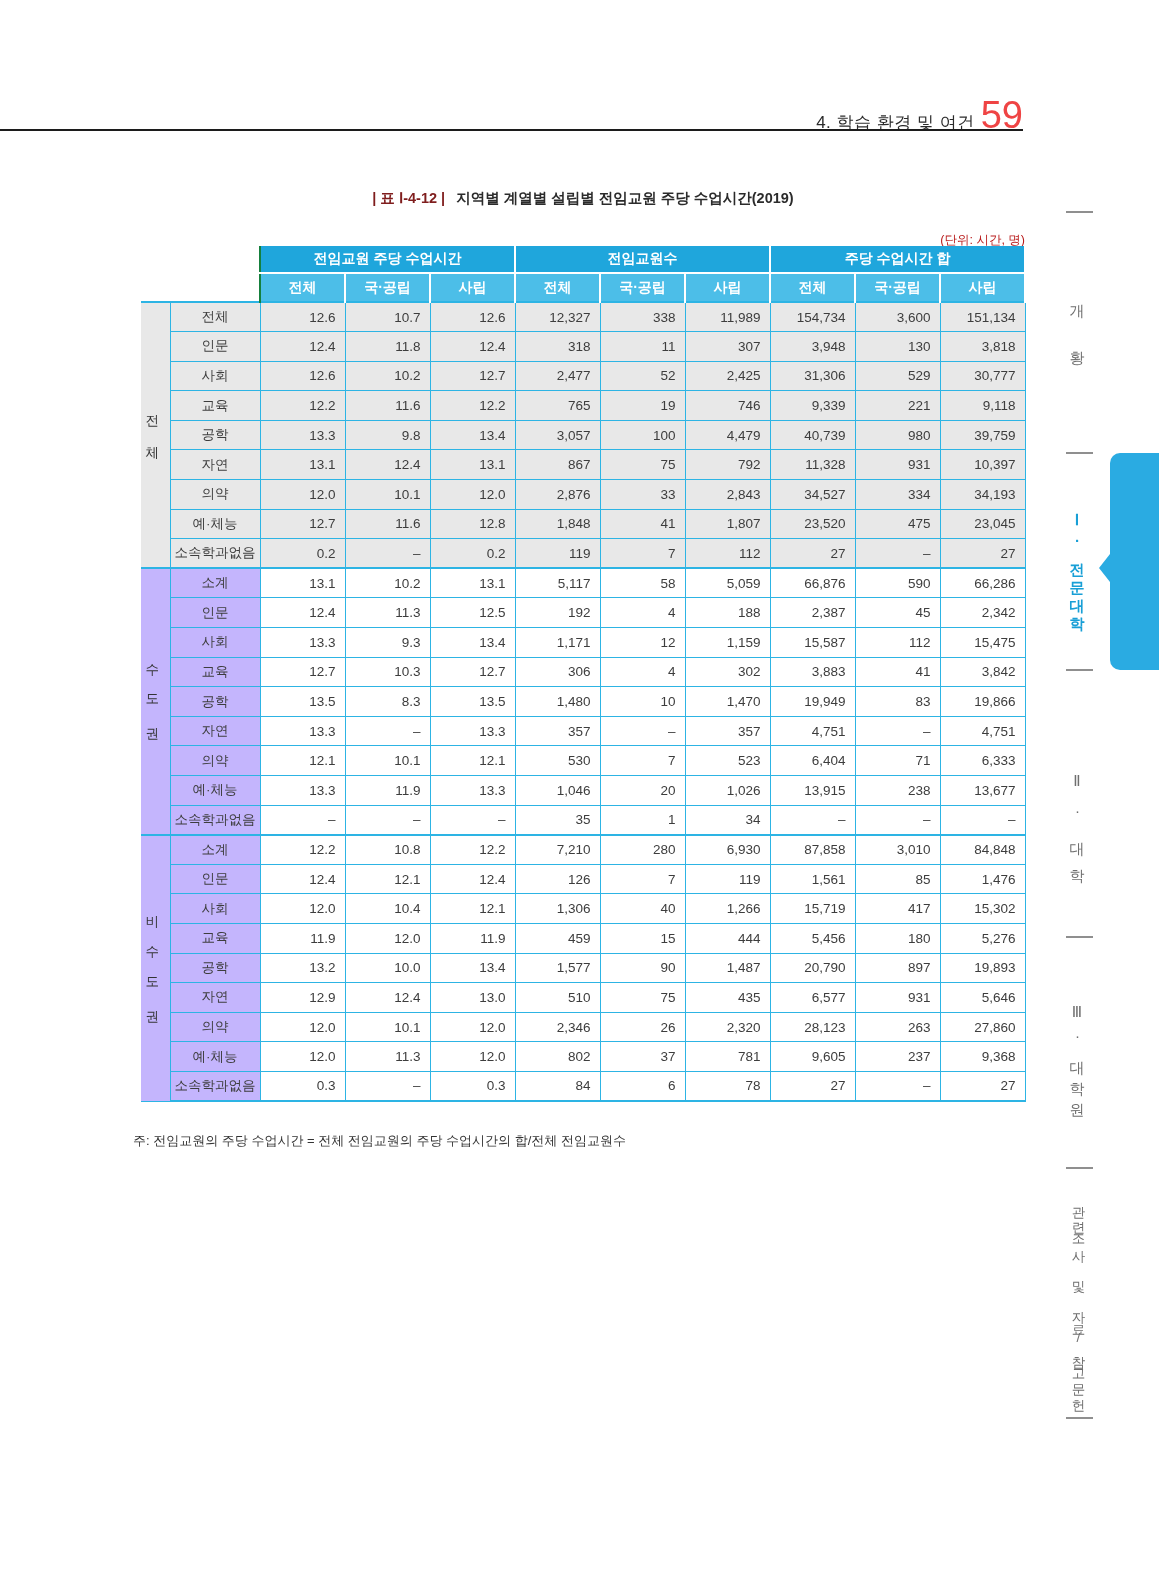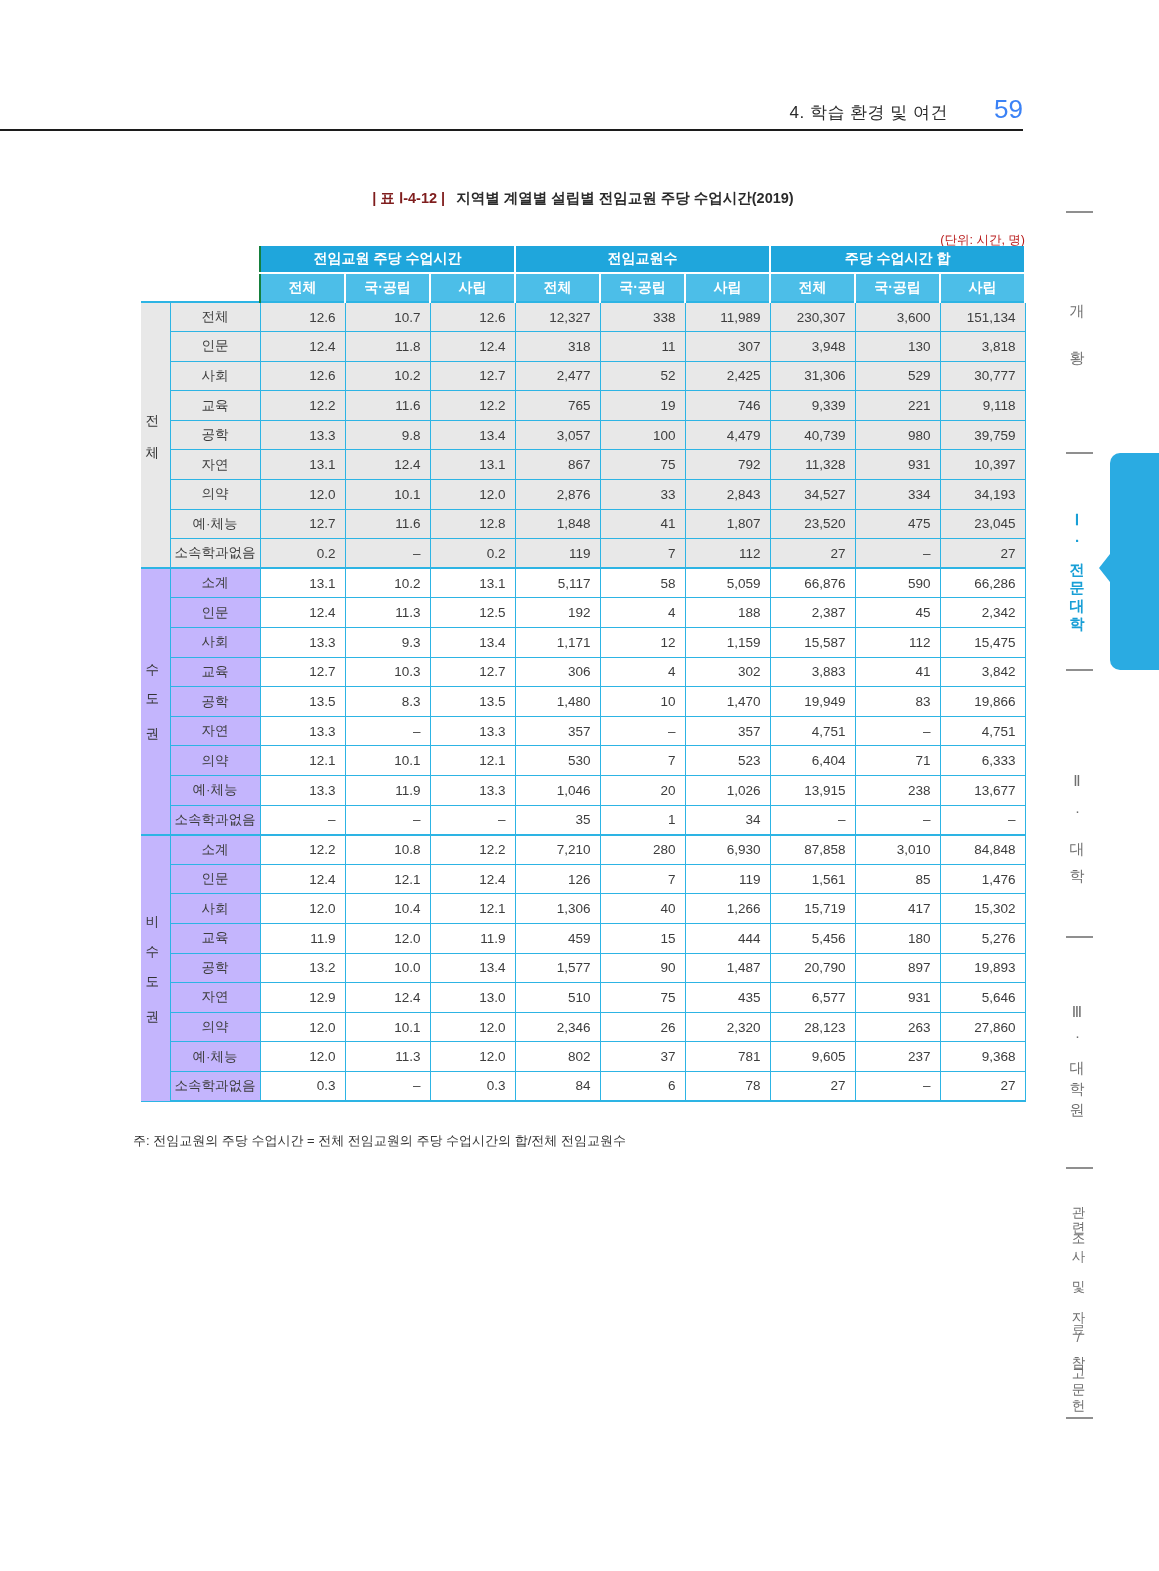--- a/index.html
+++ b/index.html
@@ -6,21 +6,21 @@
   body{
     width:1159px;height:1571px;background:#ffffff;position:relative;overflow:hidden;
     font-family:"Liberation Sans",sans-serif;color:#3d3d3d;
   }
   
   .running-head{
     position:absolute;top:94px;left:0;width:1023px;
     display:flex;justify-content:flex-end;align-items:baseline;gap:6px;
   }
   .rh-title{font-size:17px;color:#2b2b2b;letter-spacing:.5px;}
-  .rh-page{font-size:26px;color:#3b82f6;font-weight:400;margin-left:40px;}
+  .rh-page{font-size:38px;color:#ef4444;font-weight:400;}
   .head-rule{position:absolute;top:129px;left:0;width:1023px;height:2px;background:#1c1c1c;}
 
   
   .caption{position:absolute;top:189px;left:141px;width:884px;text-align:center;font-size:14.5px;font-weight:700;}
   .cap-tag{color:#7f1d1d;margin-right:7px;}
   .cap-title{color:#2b2b2b;}
   .unit-note{position:absolute;top:232px;left:141px;width:884px;text-align:right;font-size:12.5px;color:#b91c1c;}
 
   
   table.stat{
@@ -128,21 +128,21 @@
   <tbody id="tbody">
       <tr class="g-gray group-first">
         <th class="grouplabel" rowspan="9">전체</th>
         <th class="rowlabel">전체</th>
         <td class="num">12.6</td>
         <td class="num">10.7</td>
         <td class="num">12.6</td>
         <td class="num">12,327</td>
         <td class="num">338</td>
         <td class="num">11,989</td>
-        <td class="num">230,307</td>
+        <td class="num">154,734</td>
         <td class="num">3,600</td>
         <td class="num">151,134</td>
       </tr>
       <tr class="g-gray">
         <th class="rowlabel">인문</th>
         <td class="num">12.4</td>
         <td class="num">11.8</td>
         <td class="num">12.4</td>
         <td class="num">318</td>
         <td class="num">11</td>

